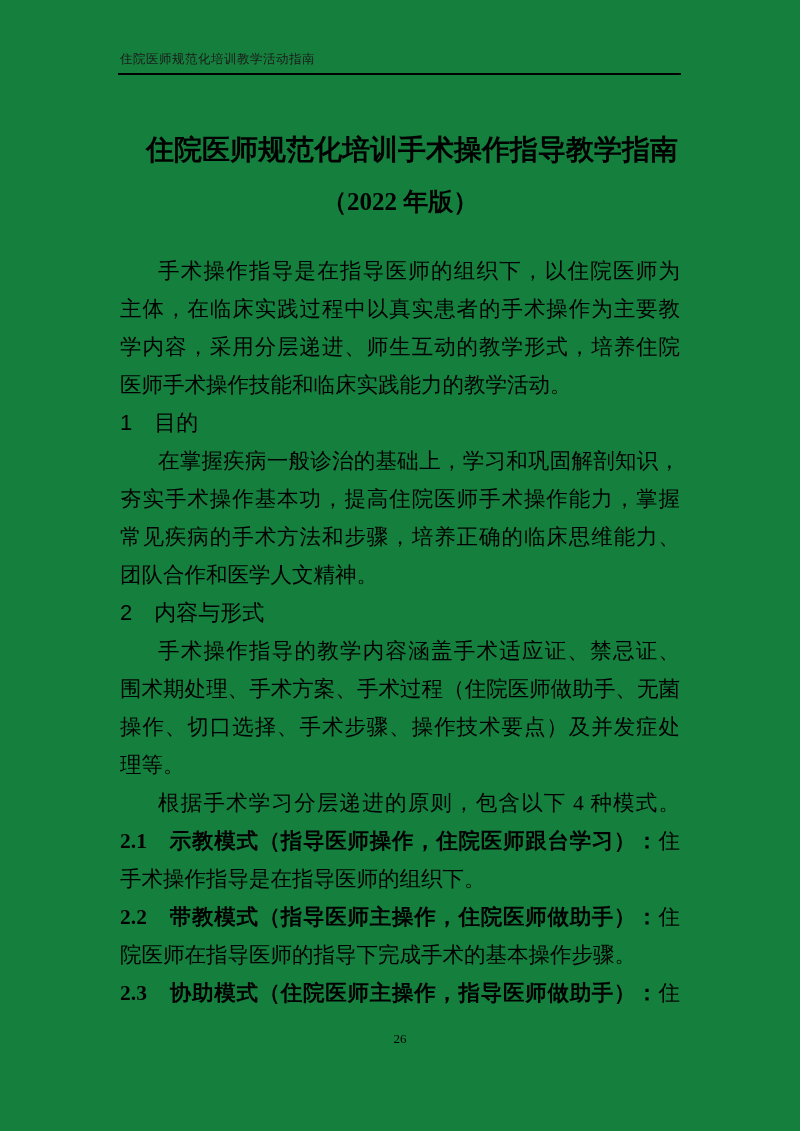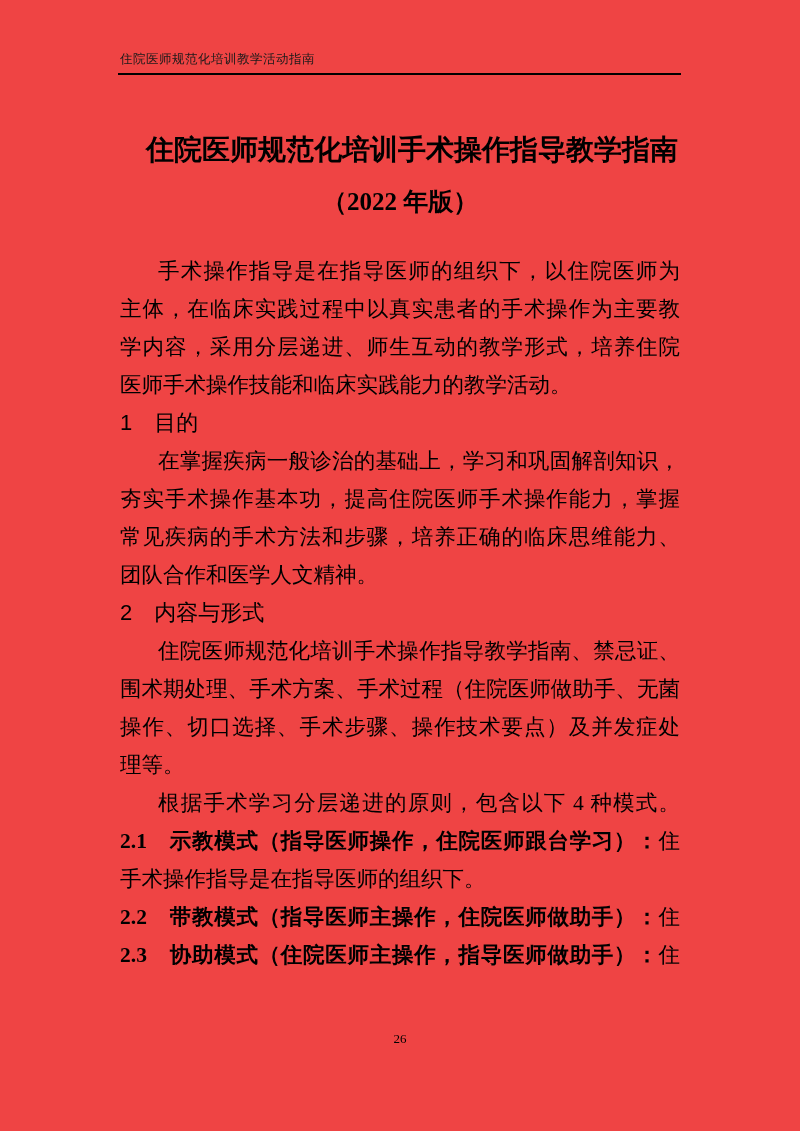--- a/index.html
+++ b/index.html
@@ -4,21 +4,21 @@
 <style>
   html, body {
     margin: 0;
     padding: 0;
     background: #ffffff;
   }
   .page {
     position: relative;
     width: 800px;
     height: 1131px;
-    background: #ef4444;
+    background: #15803d;
     color: #000000;
     overflow: hidden;
     font-family: "Liberation Serif", "DejaVu Serif", serif;
   }
   
   .running-header {
     position: absolute;
     left: 120px;
     top: 51px;
     font-size: 12.5px;
@@ -124,30 +124,31 @@
 
     <div class="line h">1　目的</div>
 
     <div class="line t indent just">在掌握疾病一般诊治的基础上，学习和巩固解剖知识，</div>
     <div class="line t just">夯实手术操作基本功，提高住院医师手术操作能力，掌握</div>
     <div class="line t just">常见疾病的手术方法和步骤，培养正确的临床思维能力、</div>
     <div class="line t">团队合作和医学人文精神。</div>
 
     <div class="line h">2　内容与形式</div>
 
-    <div class="line t indent just">住院医师规范化培训手术操作指导教学指南、禁忌证、</div>
+    <div class="line t indent just">手术操作指导的教学内容涵盖手术适应证、禁忌证、</div>
     <div class="line t just">围术期处理、手术方案、手术过程（住院医师做助手、无菌</div>
     <div class="line t just">操作、切口选择、手术步骤、操作技术要点）及并发症处</div>
     <div class="line t">理等。</div>
 
     <div class="line t indent just">根据手术学习分层递进的原则，包含以下 4 种模式。</div>
 
     <div class="line t just"><span class="lead">2.1　示教模式（指导医师操作，住院医师跟台学习）：</span><span class="t">住</span></div>
     <div class="line t">手术操作指导是在指导医师的组织下。</div>
 
     <div class="line t just"><span class="lead">2.2　带教模式（指导医师主操作，住院医师做助手）：</span><span class="t">住</span></div>
+    <div class="line t">院医师在指导医师的指导下完成手术的基本操作步骤。</div>
 
     <div class="line t just"><span class="lead">2.3　协助模式（住院医师主操作，指导医师做助手）：</span><span class="t">住</span></div>
   </div>
 
   <div class="footer">26</div>
 
 </div>
 
 </body></html>

